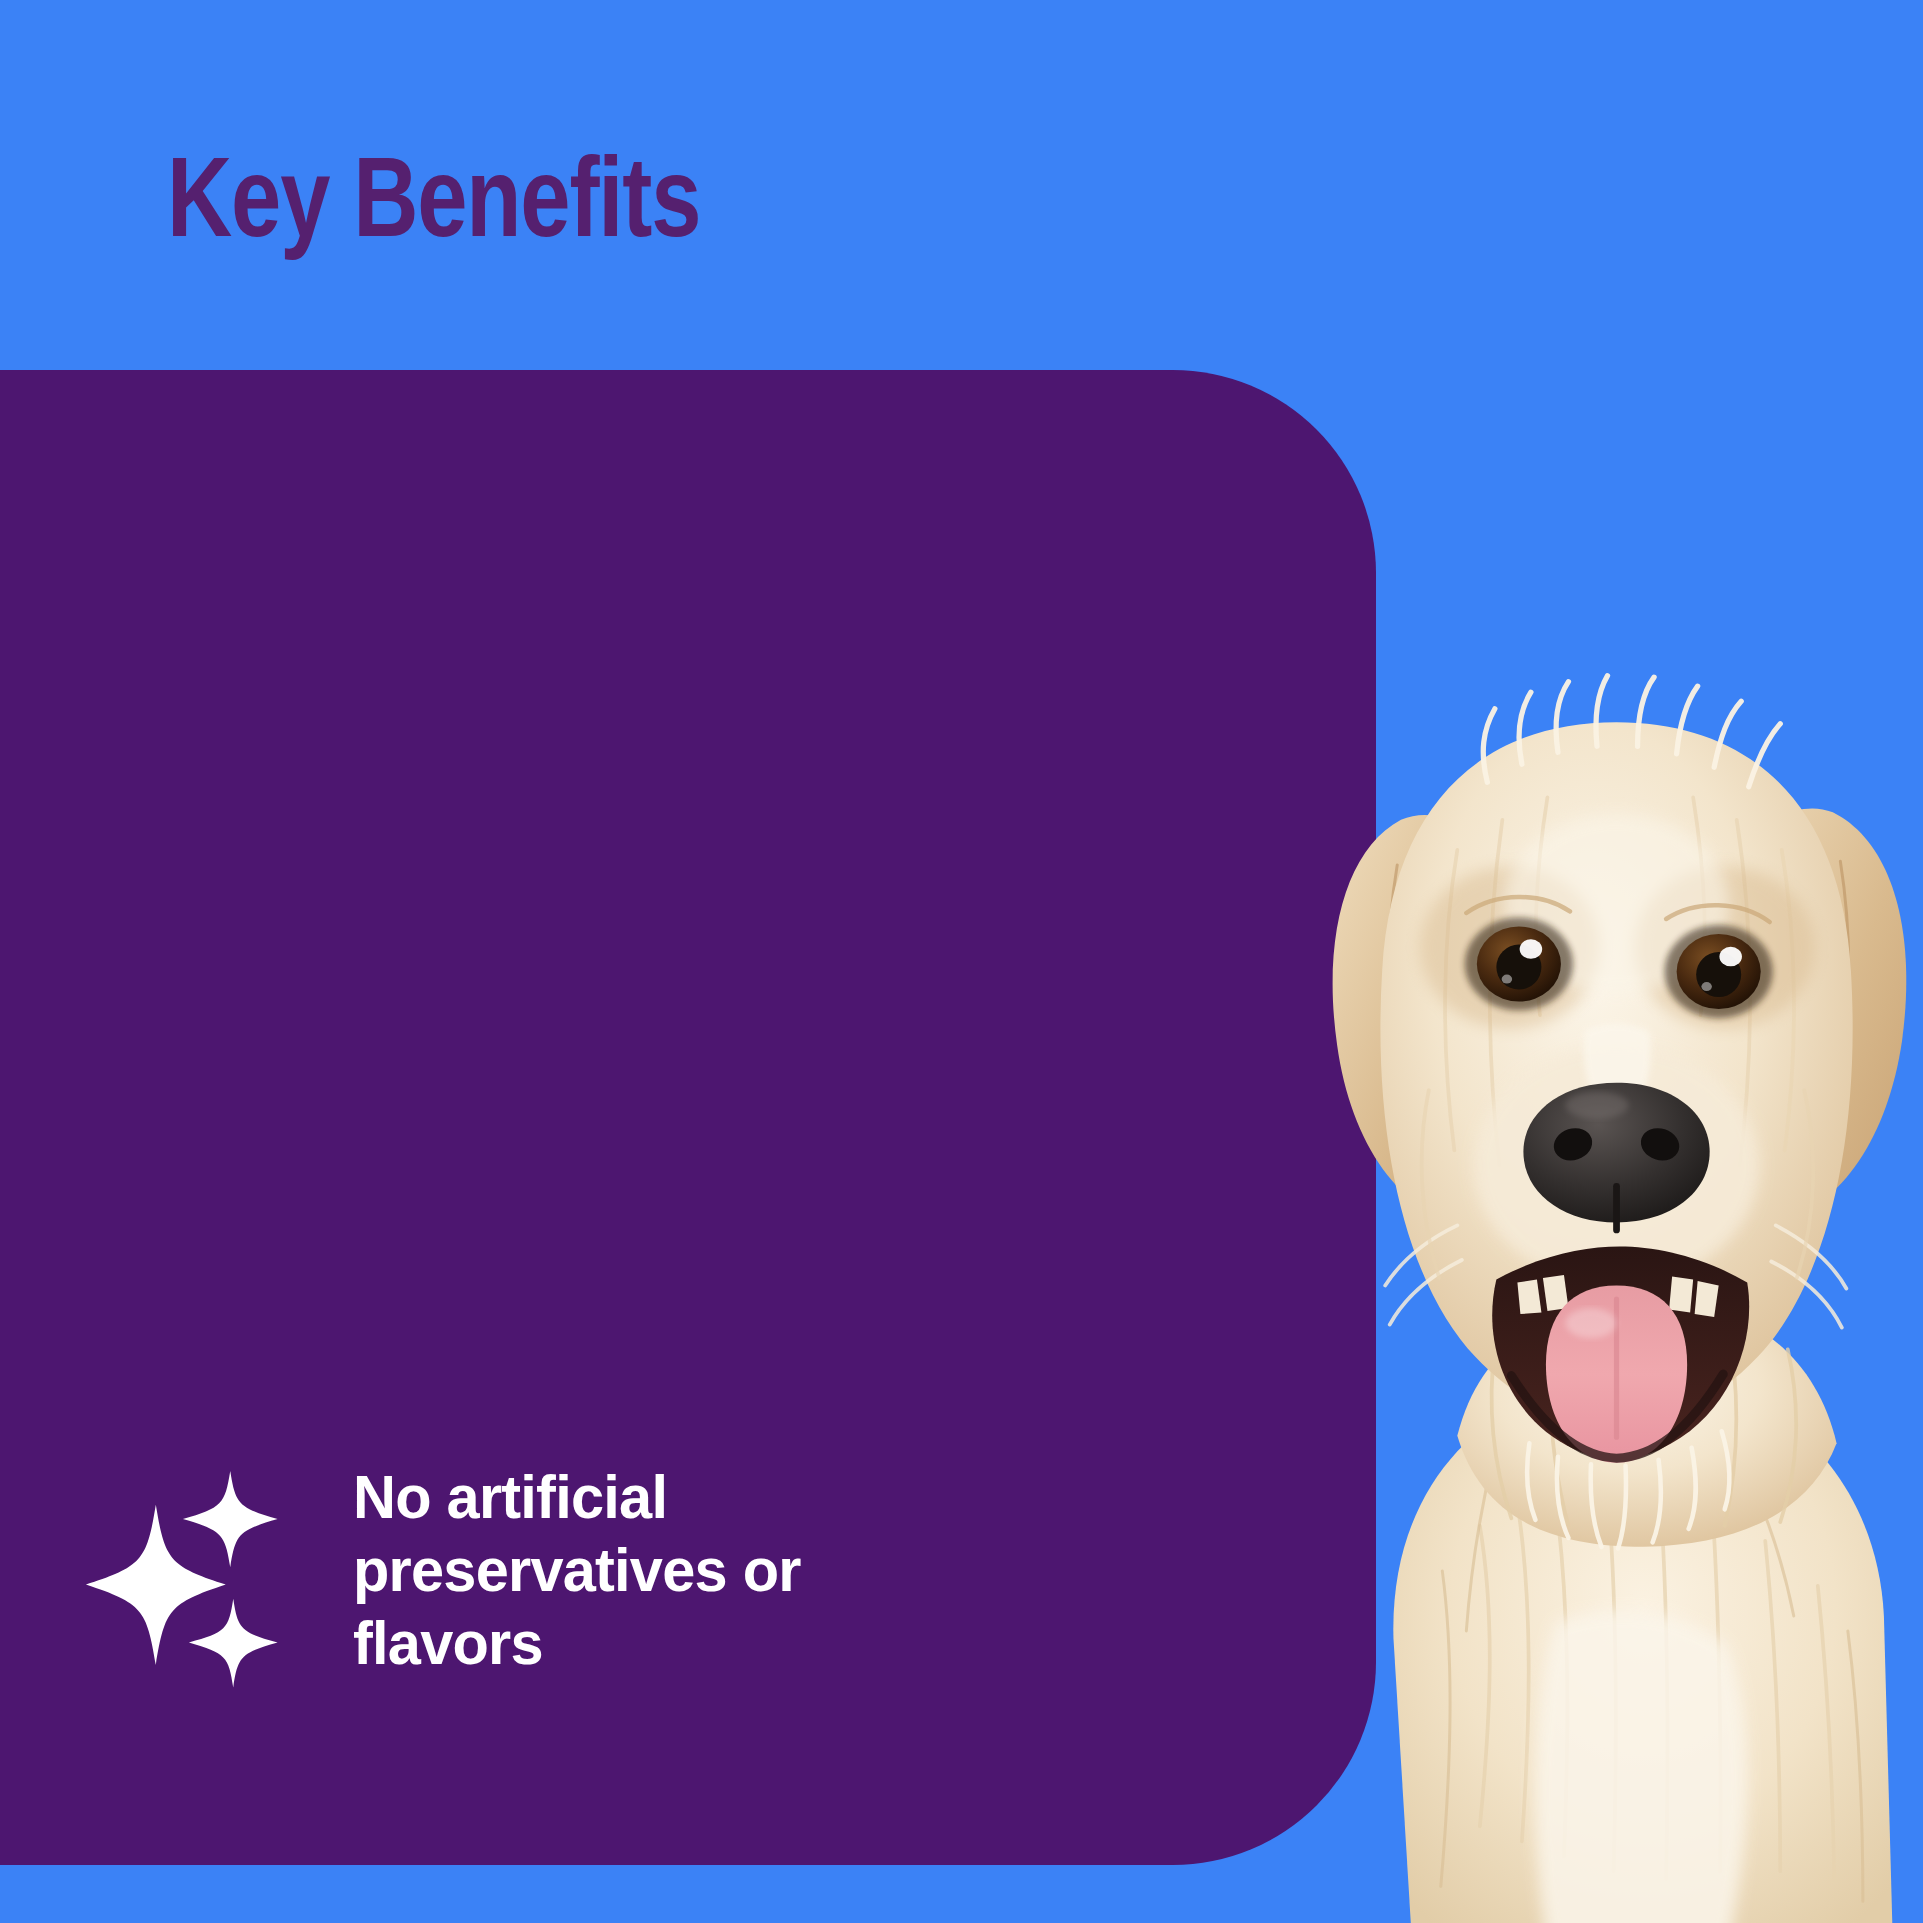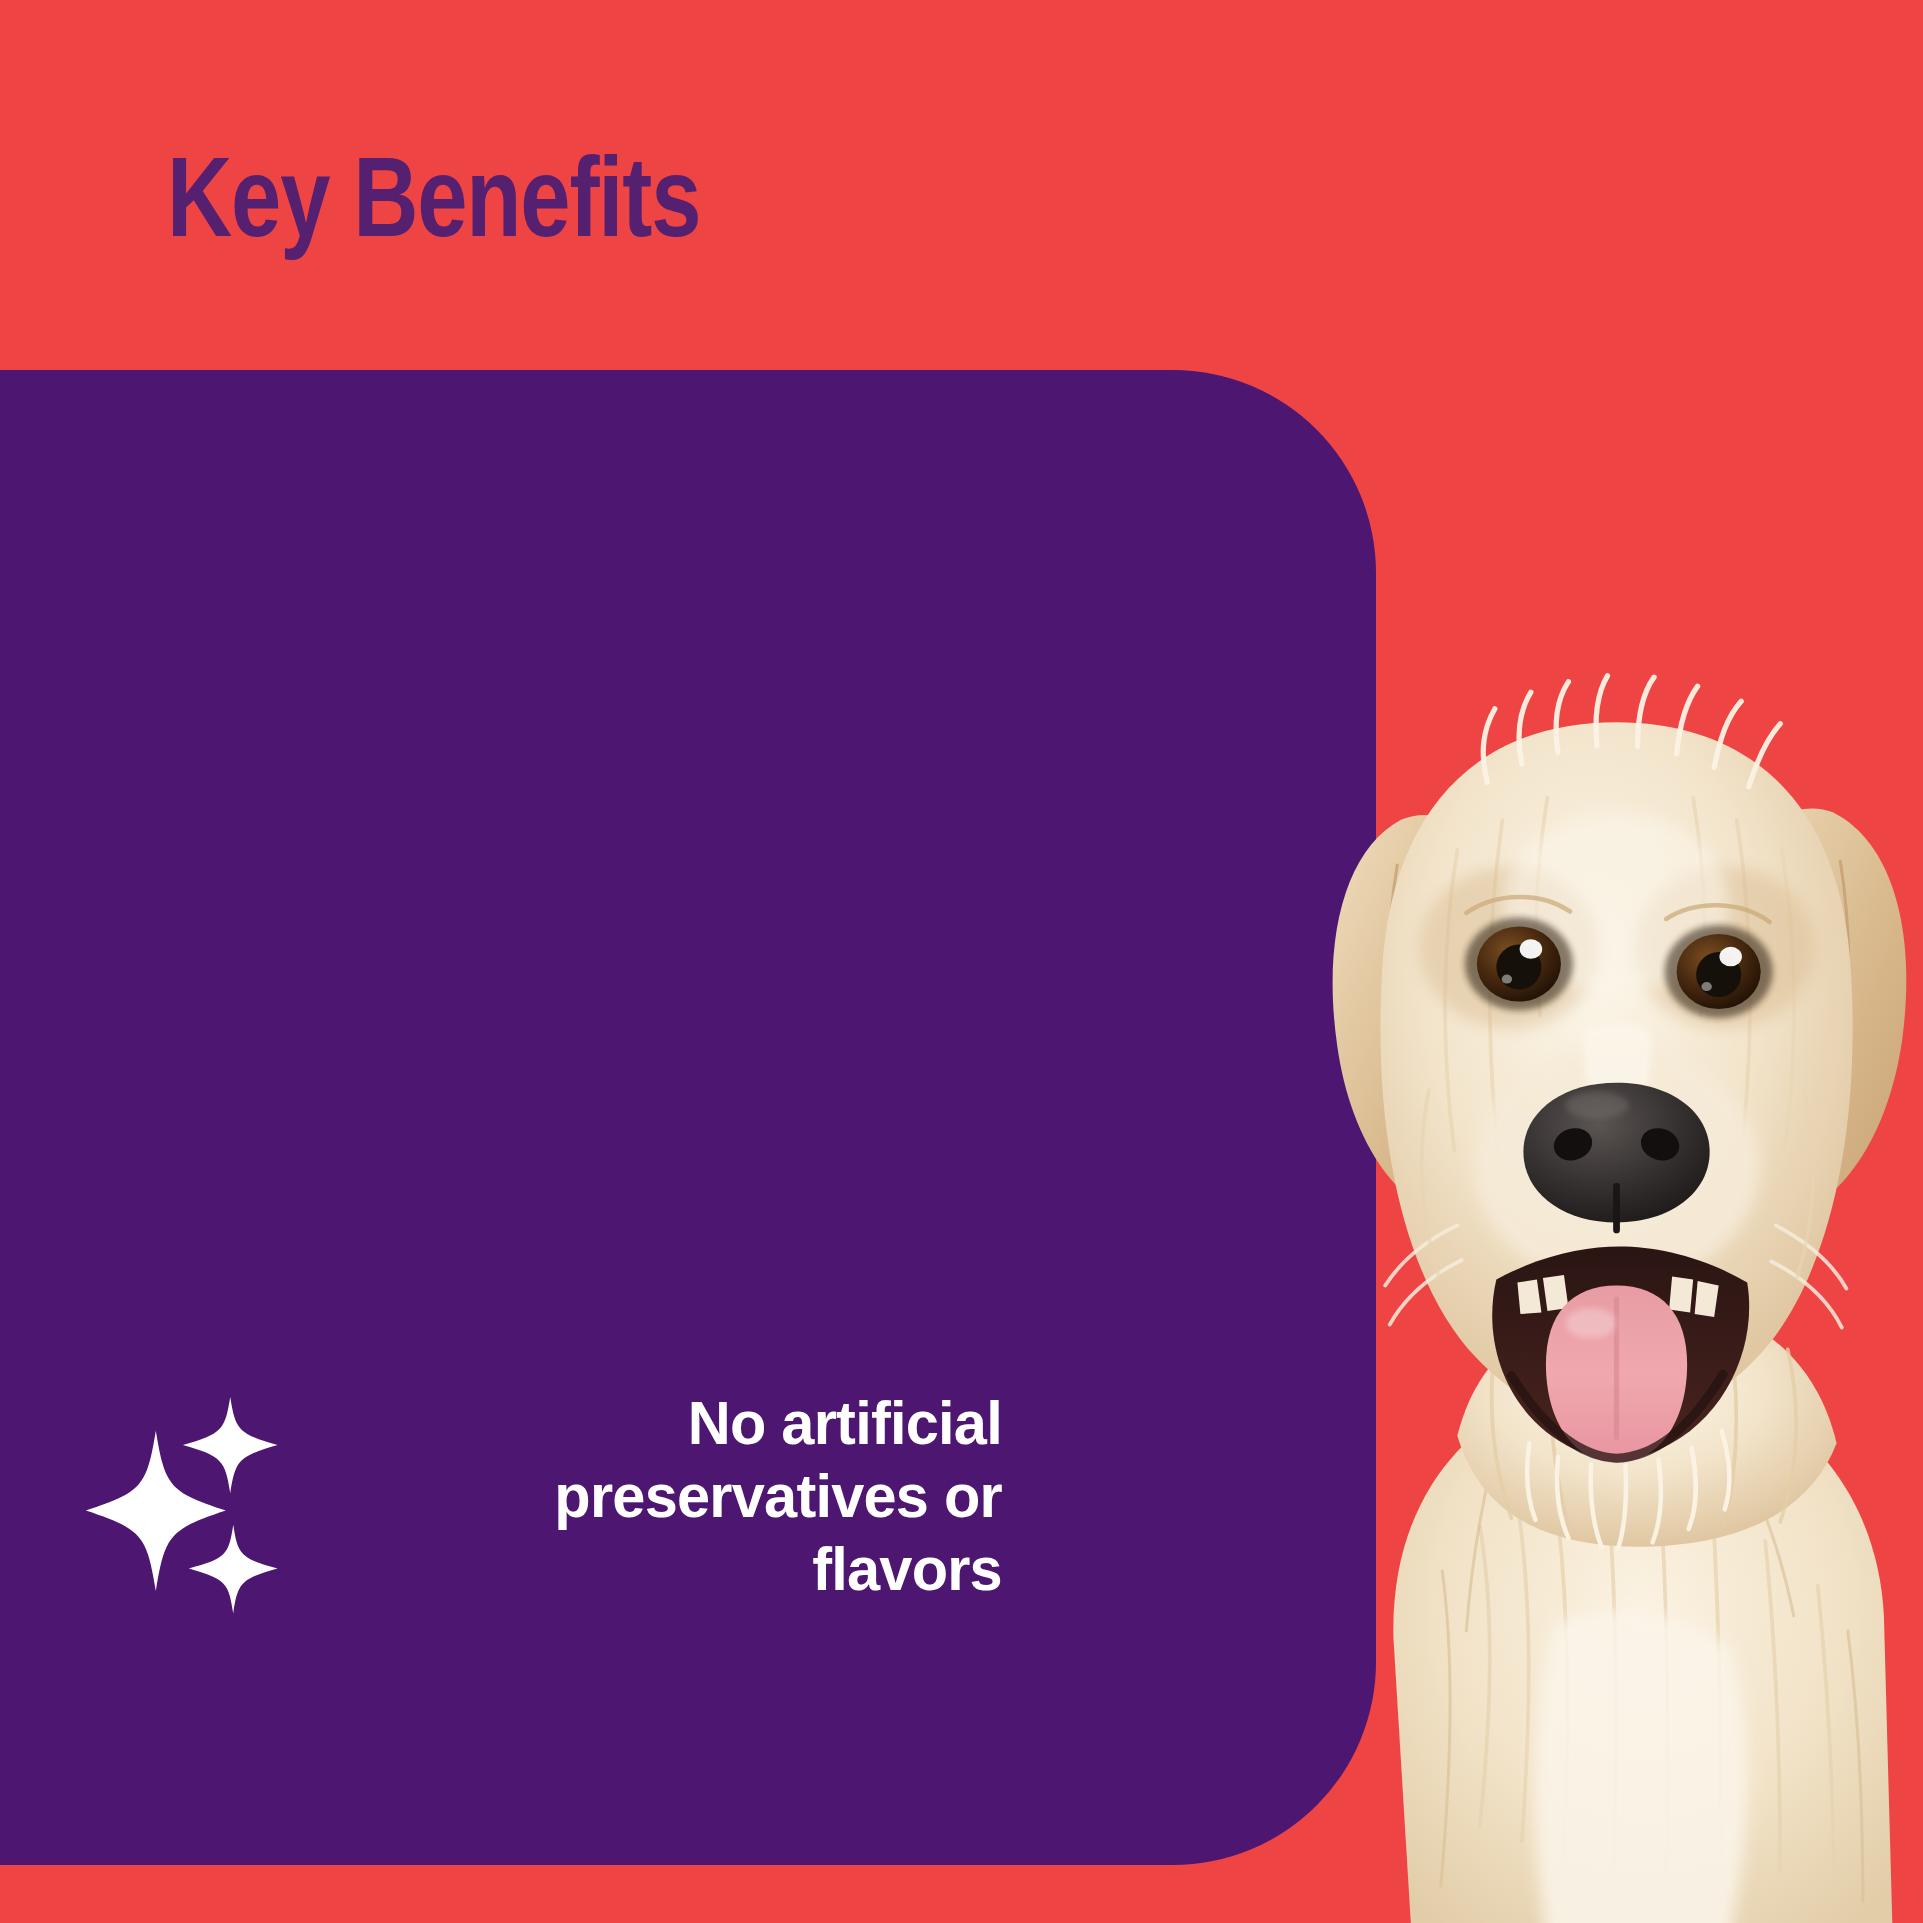--- a/index.html
+++ b/index.html
@@ -2,21 +2,21 @@
 <html style="font-size:12px"><head>
 <meta charset="utf-8">
 <style>
   html,body{margin:0;padding:0;}
   body{
     width:1924px;height:1924px;overflow:hidden;
     background:#FDF3E2;
     font-family:"Liberation Sans",sans-serif;
     position:relative;
   }
-  #stage{position:absolute;inset:0;width:1924px;height:1924px;overflow:hidden;background:#ef4444;}
+  #stage{position:absolute;inset:0;width:1924px;height:1924px;overflow:hidden;background:#3b82f6;}
 
   
   .title{
     position:absolute;
     left:167px; top:141px;
     font-family:"Liberation Sans",sans-serif;
     font-weight:bold;
     font-size:113px;
     line-height:1.0;
     letter-spacing:-1.5px;
@@ -38,21 +38,21 @@
 
   
   .benefits{
     position:absolute;
     left:0; top:370px;
     width:1375px; height:1495px;
   }
   .row{position:absolute;left:0;width:1202px;display:flex;align-items:flex-start;}
   .row-1{top:180px;}
   .row-2{top:556px;}
-  .row-3{top:1016px;text-align:right;}
+  .row-3{top:1090px;}
 
   .icon-cell{
     width:353px;
     min-width:353px;
     display:flex;
     justify-content:center;
     align-items:flex-start;
     padding-top:10.5px;
   }
   .icon-cell svg{display:block;}

